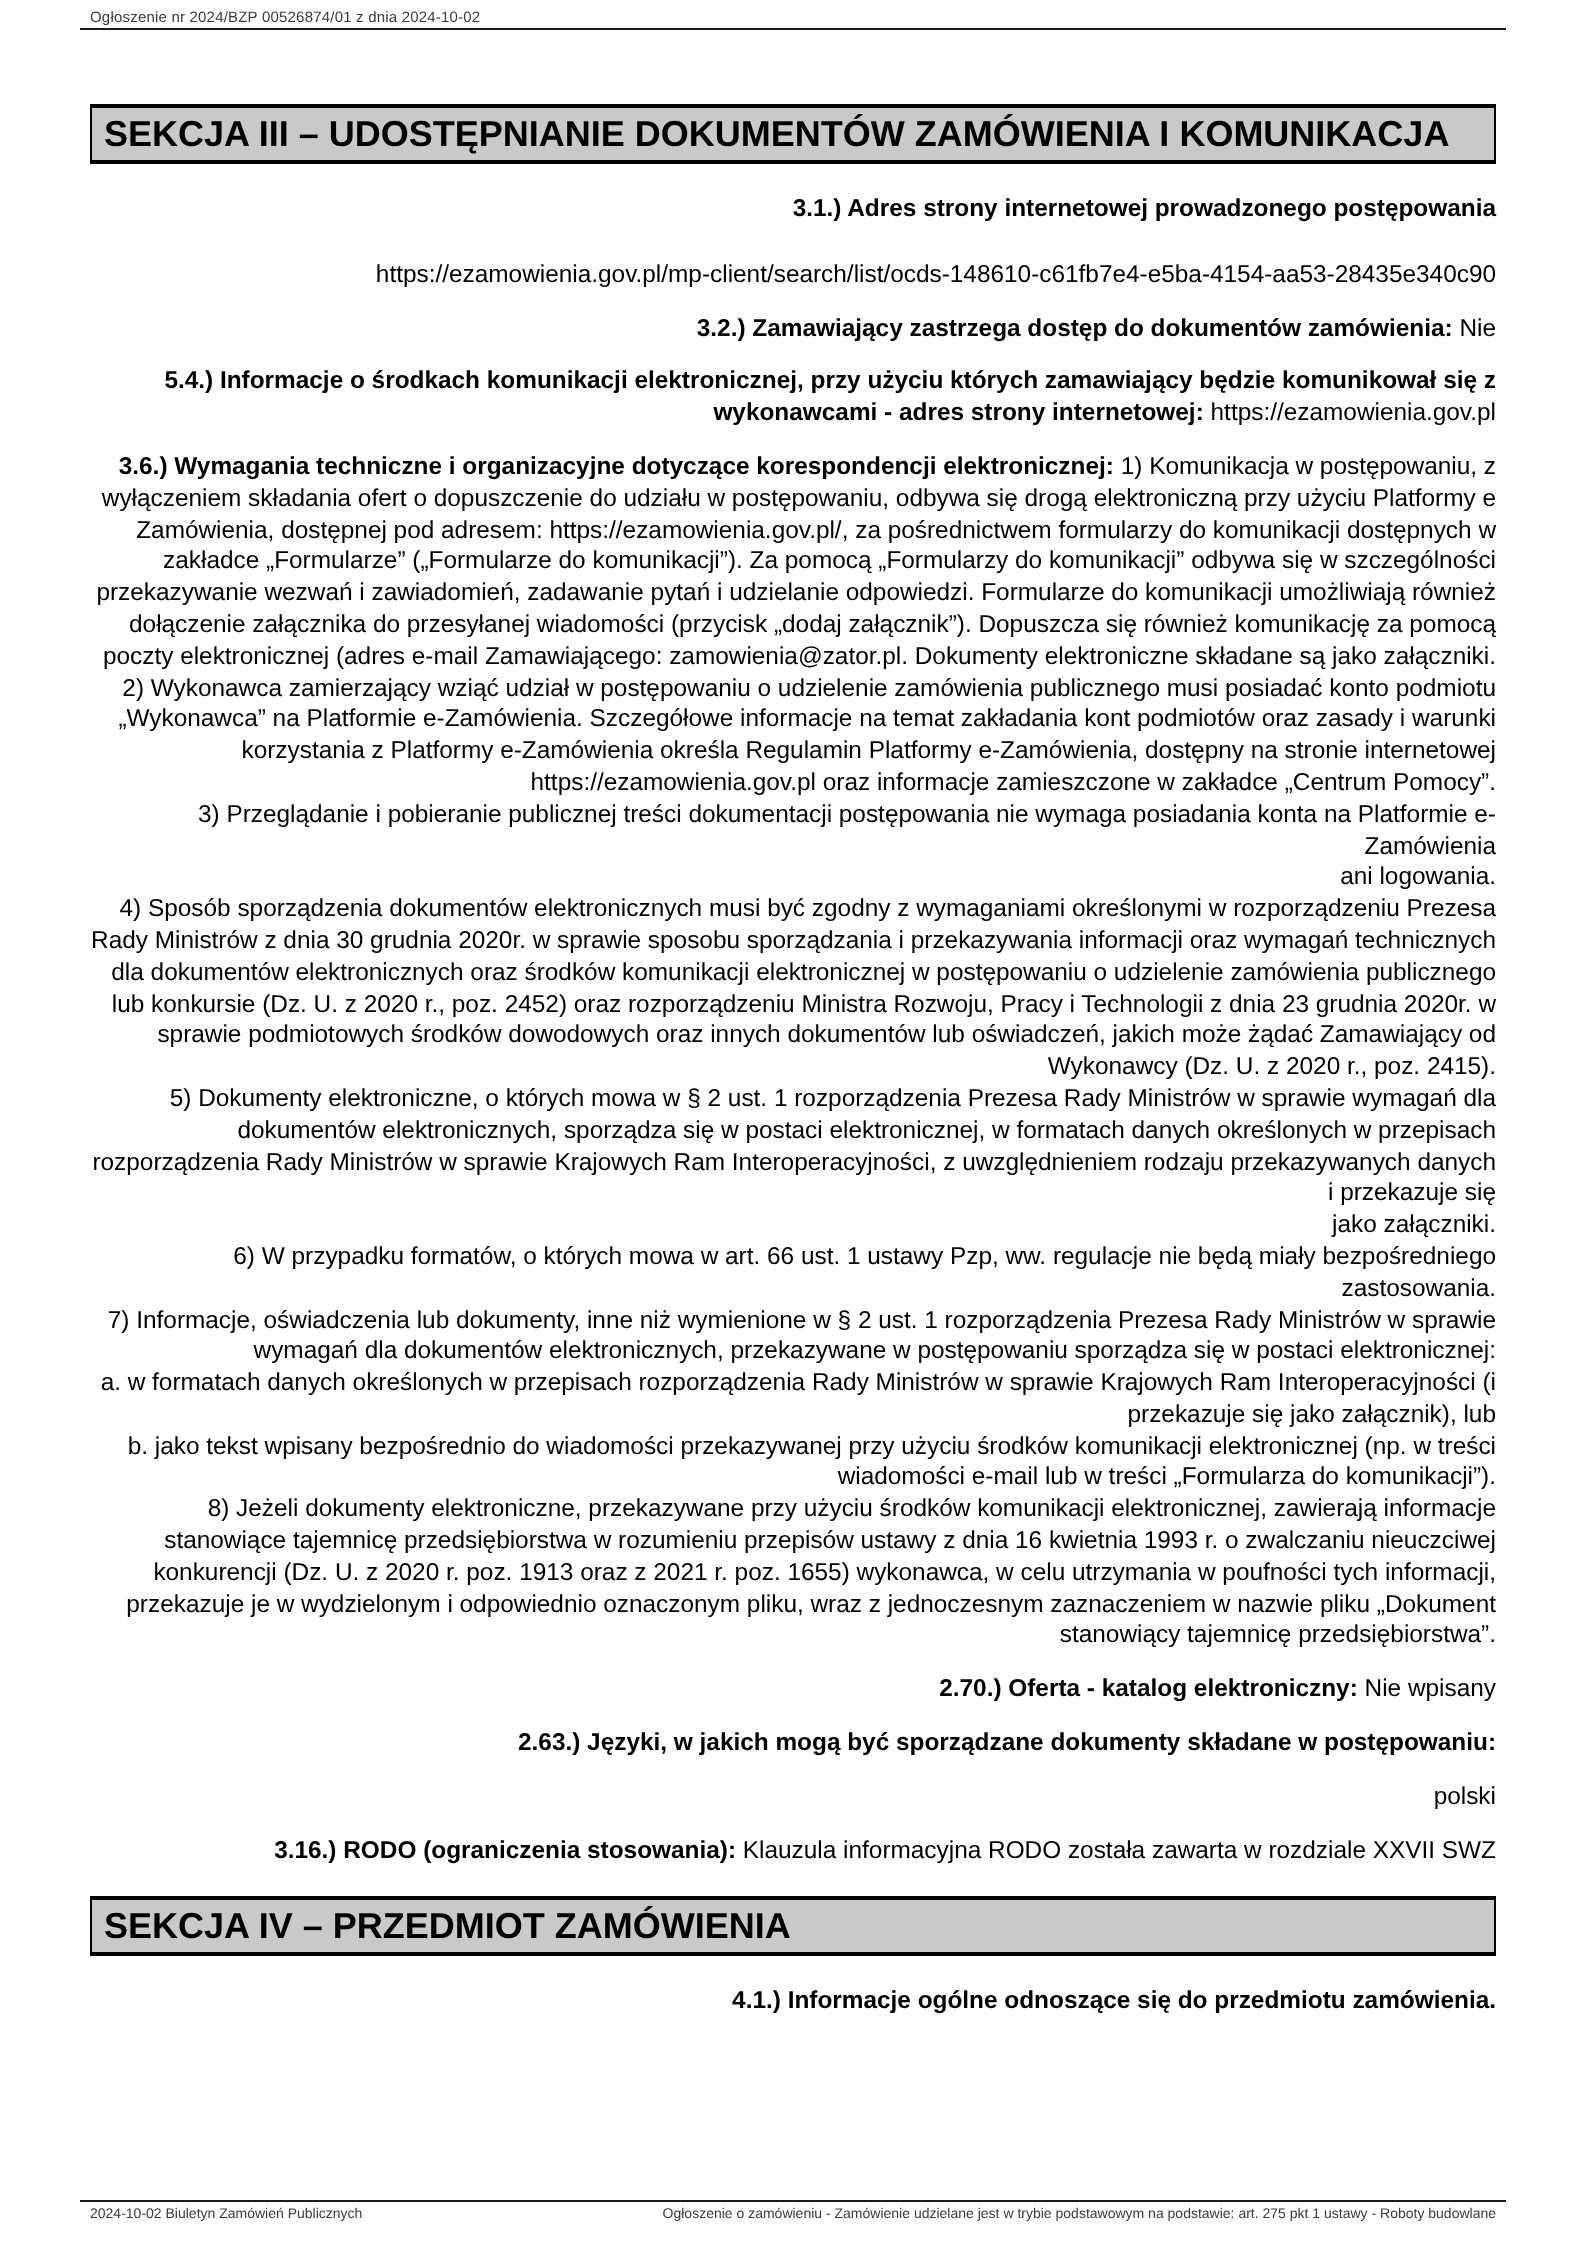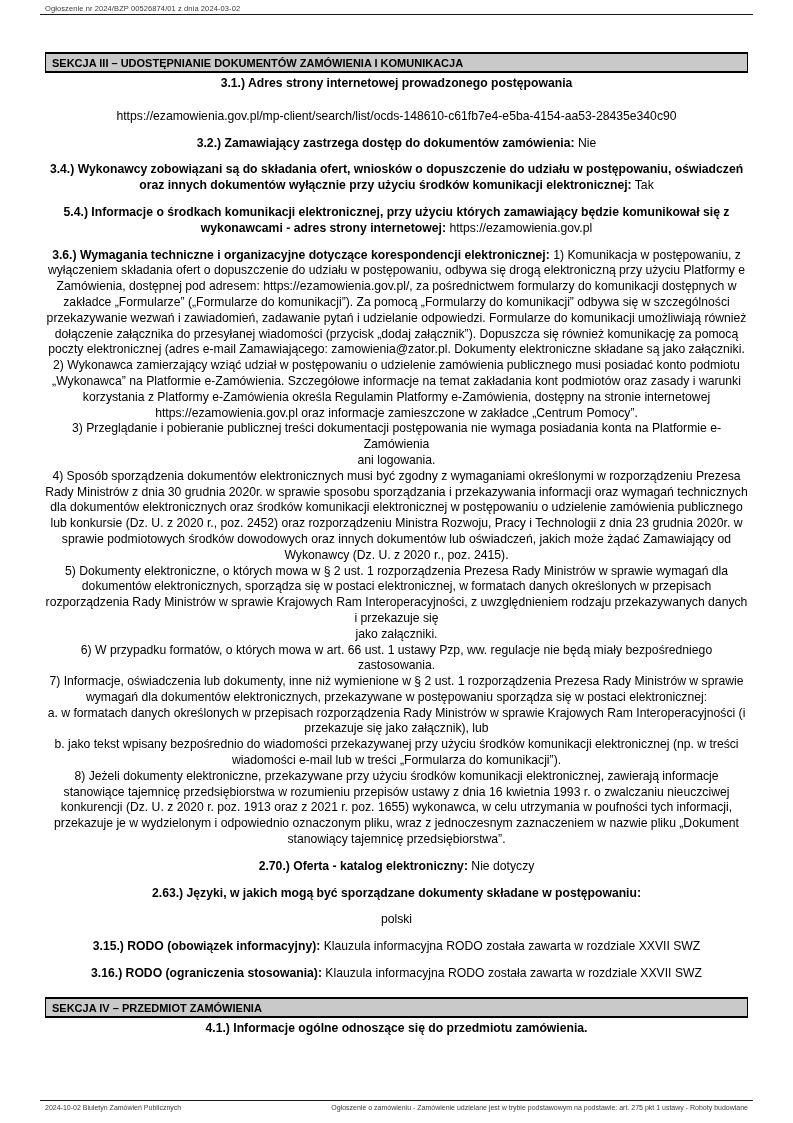--- a/index.html
+++ b/index.html
@@ -21,74 +21,72 @@
   }
   .doc-body {
     position: absolute; top: 52px; left: 45px; width: 703px;
   }
   .section-header {
     background: #c9c9c9;
     border: 1px solid #000;
     border-top-width: 2px;
     border-bottom-width: 2px;
     font-weight: bold;
-    font-size: 11px;
+    font-size: 18px;
     padding: 3px 6px 2px 6px;
-    margin: 0 0 3px 0;
+    margin: 0 0 15px 0;
   }
   .section-header.subsequent { margin-top: 15px; }
   .para {
     margin: 0 0 11px 0;
     font-size: 12.2px;
     line-height: 15.8px;
-    text-align: center;
+    text-align: right;
   }
   .para strong { font-weight: bold; }
   .val { white-space: pre-wrap; }
   .val.block { display: block; margin-top: 17px; }
   .footer-rule {
     position: absolute; top: 1100px; left: 40px; right: 40px;
     border-top: 1.2px solid #1a1a1a; height: 0;
   }
   .footer-row {
     position: absolute; top: 1104px; left: 45px; right: 45px;
     display: flex; justify-content: space-between; align-items: flex-start;
     font-size: 7px; color: #3a3a3a;
   }
   .footer-row .right { text-align: right; }
 </style>
 </head>
 <body>
 
-<div class="page-note">Ogłoszenie nr 2024/BZP 00526874/01 z dnia 2024-03-02</div>
+<div class="page-note">Ogłoszenie nr 2024/BZP 00526874/01 z dnia 2024-10-02</div>
 
 <div class="top-rule"></div>
 
 <div class="doc-body">
     <div class="section-header" style="background: rgb(201, 201, 201);">SEKCJA III – UDOSTĘPNIANIE DOKUMENTÓW ZAMÓWIENIA I KOMUNIKACJA</div>
     <p class="para"><strong>3.1.) Adres strony internetowej prowadzonego postępowania</strong><span class="val block">https://ezamowienia.gov.pl/mp-client/search/list/ocds-148610-c61fb7e4-e5ba-4154-aa53-28435e340c90</span></p>
     <p class="para"><strong>3.2.) Zamawiający zastrzega dostęp do dokumentów zamówienia:</strong> <span class="val">Nie</span></p>
-    <p class="para"><strong>3.4.) Wykonawcy zobowiązani są do składania ofert, wniosków o dopuszczenie do udziału w postępowaniu, oświadczeń oraz innych dokumentów wyłącznie przy użyciu środków komunikacji elektronicznej:</strong> <span class="val">Tak</span></p>
     <p class="para"><strong>5.4.) Informacje o środkach komunikacji elektronicznej, przy użyciu których zamawiający będzie komunikował się z wykonawcami - adres strony internetowej:</strong> <span class="val">https://ezamowienia.gov.pl</span></p>
     <p class="para"><strong>3.6.) Wymagania techniczne i organizacyjne dotyczące korespondencji elektronicznej:</strong> <span class="val">1) Komunikacja w postępowaniu, z wyłączeniem składania ofert o dopuszczenie do udziału w postępowaniu, odbywa się drogą elektroniczną przy użyciu Platformy e Zamówienia, dostępnej pod adresem: https://ezamowienia.gov.pl/, za pośrednictwem formularzy do komunikacji dostępnych w zakładce „Formularze” („Formularze do komunikacji”). Za pomocą „Formularzy do komunikacji” odbywa się w szczególności przekazywanie wezwań i zawiadomień, zadawanie pytań i udzielanie odpowiedzi. Formularze do komunikacji umożliwiają również dołączenie załącznika do przesyłanej wiadomości (przycisk „dodaj załącznik”). Dopuszcza się również komunikację za pomocą poczty elektronicznej (adres e-mail Zamawiającego: zamowienia@zator.pl. Dokumenty elektroniczne składane są jako załączniki.
 2) Wykonawca zamierzający wziąć udział w postępowaniu o udzielenie zamówienia publicznego musi posiadać konto podmiotu „Wykonawca” na Platformie e-Zamówienia. Szczegółowe informacje na temat zakładania kont podmiotów oraz zasady i warunki korzystania z Platformy e-Zamówienia określa Regulamin Platformy e-Zamówienia, dostępny na stronie internetowej https://ezamowienia.gov.pl oraz informacje zamieszczone w zakładce „Centrum Pomocy”.
 3) Przeglądanie i pobieranie publicznej treści dokumentacji postępowania nie wymaga posiadania konta na Platformie e-Zamówienia
 ani logowania.
 4) Sposób sporządzenia dokumentów elektronicznych musi być zgodny z wymaganiami określonymi w rozporządzeniu Prezesa Rady Ministrów z dnia 30 grudnia 2020r. w sprawie sposobu sporządzania i przekazywania informacji oraz wymagań technicznych dla dokumentów elektronicznych oraz środków komunikacji elektronicznej w postępowaniu o udzielenie zamówienia publicznego lub konkursie (Dz. U. z 2020 r., poz. 2452) oraz rozporządzeniu Ministra Rozwoju, Pracy i Technologii z dnia 23 grudnia 2020r. w sprawie podmiotowych środków dowodowych oraz innych dokumentów lub oświadczeń, jakich może żądać Zamawiający od Wykonawcy (Dz. U. z 2020 r., poz. 2415).
 5) Dokumenty elektroniczne, o których mowa w § 2 ust. 1 rozporządzenia Prezesa Rady Ministrów w sprawie wymagań dla dokumentów elektronicznych, sporządza się w postaci elektronicznej, w formatach danych określonych w przepisach rozporządzenia Rady Ministrów w sprawie Krajowych Ram Interoperacyjności, z uwzględnieniem rodzaju przekazywanych danych i przekazuje się
 jako załączniki.
 6) W przypadku formatów, o których mowa w art. 66 ust. 1 ustawy Pzp, ww. regulacje nie będą miały bezpośredniego zastosowania.
 7) Informacje, oświadczenia lub dokumenty, inne niż wymienione w § 2 ust. 1 rozporządzenia Prezesa Rady Ministrów w sprawie wymagań dla dokumentów elektronicznych, przekazywane w postępowaniu sporządza się w postaci elektronicznej:
 a. w formatach danych określonych w przepisach rozporządzenia Rady Ministrów w sprawie Krajowych Ram Interoperacyjności (i przekazuje się jako załącznik), lub
 b. jako tekst wpisany bezpośrednio do wiadomości przekazywanej przy użyciu środków komunikacji elektronicznej (np. w treści wiadomości e-mail lub w treści „Formularza do komunikacji”).
 8) Jeżeli dokumenty elektroniczne, przekazywane przy użyciu środków komunikacji elektronicznej, zawierają informacje stanowiące tajemnicę przedsiębiorstwa w rozumieniu przepisów ustawy z dnia 16 kwietnia 1993 r. o zwalczaniu nieuczciwej konkurencji (Dz. U. z 2020 r. poz. 1913 oraz z 2021 r. poz. 1655) wykonawca, w celu utrzymania w poufności tych informacji, przekazuje je w wydzielonym i odpowiednio oznaczonym pliku, wraz z jednoczesnym zaznaczeniem w nazwie pliku „Dokument stanowiący tajemnicę przedsiębiorstwa”.</span></p>
-    <p class="para"><strong>2.70.) Oferta - katalog elektroniczny:</strong> <span class="val">Nie dotyczy</span></p>
+    <p class="para"><strong>2.70.) Oferta - katalog elektroniczny:</strong> <span class="val">Nie wpisany</span></p>
     <p class="para"><strong>2.63.) Języki, w jakich mogą być sporządzane dokumenty składane w postępowaniu:</strong></p>
     <p class="para"><span class="val">polski</span></p>
-    <p class="para"><strong>3.15.) RODO (obowiązek informacyjny):</strong> <span class="val">Klauzula informacyjna RODO została zawarta w rozdziale XXVII SWZ</span></p>
     <p class="para"><strong>3.16.) RODO (ograniczenia stosowania):</strong> <span class="val">Klauzula informacyjna RODO została zawarta w rozdziale XXVII SWZ</span></p>
     <div class="section-header subsequent" style="background: rgb(201, 201, 201);">SEKCJA IV – PRZEDMIOT ZAMÓWIENIA</div>
     <p class="para"><strong>4.1.) Informacje ogólne odnoszące się do przedmiotu zamówienia.</strong></p>
   </div>
 
 <div class="footer-rule"></div>
 
 <div class="footer-row">
   <span class="left">2024-10-02 Biuletyn Zamówień Publicznych</span>
   <span class="right">Ogłoszenie o zamówieniu - Zamówienie udzielane jest w trybie podstawowym na podstawie: art. 275 pkt 1 ustawy - Roboty budowlane</span>

